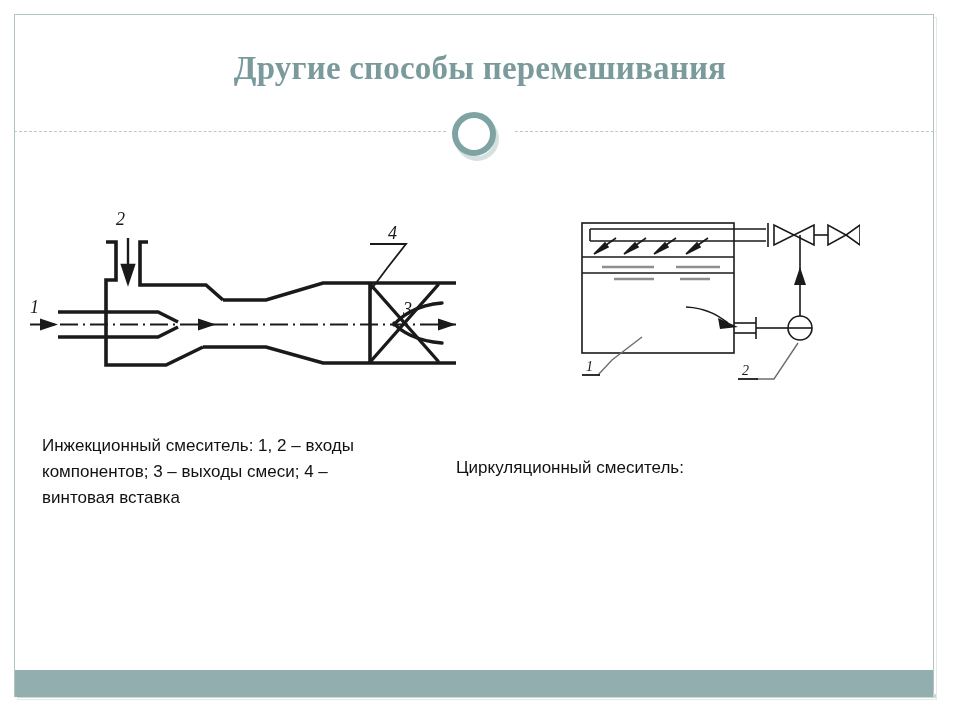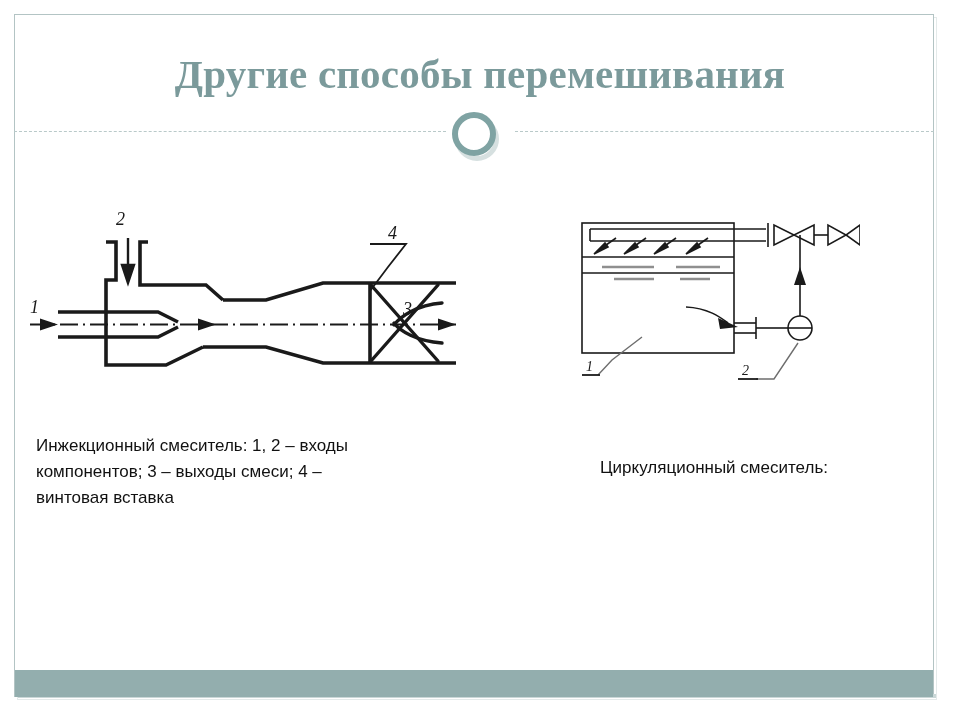--- a/index.html
+++ b/index.html
@@ -40,21 +40,21 @@
 
   
   #title {
     position: absolute;
     left: 0;
     top: 50px;
     width: 960px;
     text-align: center;
     font-family: "Liberation Serif", serif;
     font-weight: bold;
-    font-size: 41px;
+    font-size: 33px;
     letter-spacing: 0.2px;
     color: #7b9a9b;
     z-index: 6;
   }
 
   
   #rule-left, #rule-right {
     position: absolute;
     top: 131px;
     height: 0;
@@ -115,22 +115,22 @@
 
   
   .caption {
     position: absolute;
     font-family: "Liberation Sans", sans-serif;
     font-size: 17px;
     color: #111111;
     line-height: 1.52;
     z-index: 6;
   }
-  #caption-left  { left: 36px;  top: 433px; width: 320px; text-align: left; }
-  #caption-right { left: 486px; top: 455px; width: 456px; text-align: center; }
+  #caption-left  { left: 42px;  top: 433px; width: 320px; text-align: left; }
+  #caption-right { left: 456px; top: 455px; width: 456px; }
 </style>
 </head>
 <body>
 
 <div id="slide">
 
   <div id="frame-shadow"></div>
   <div id="frame"></div>
 
   <div id="title">Другие способы перемешивания</div>

